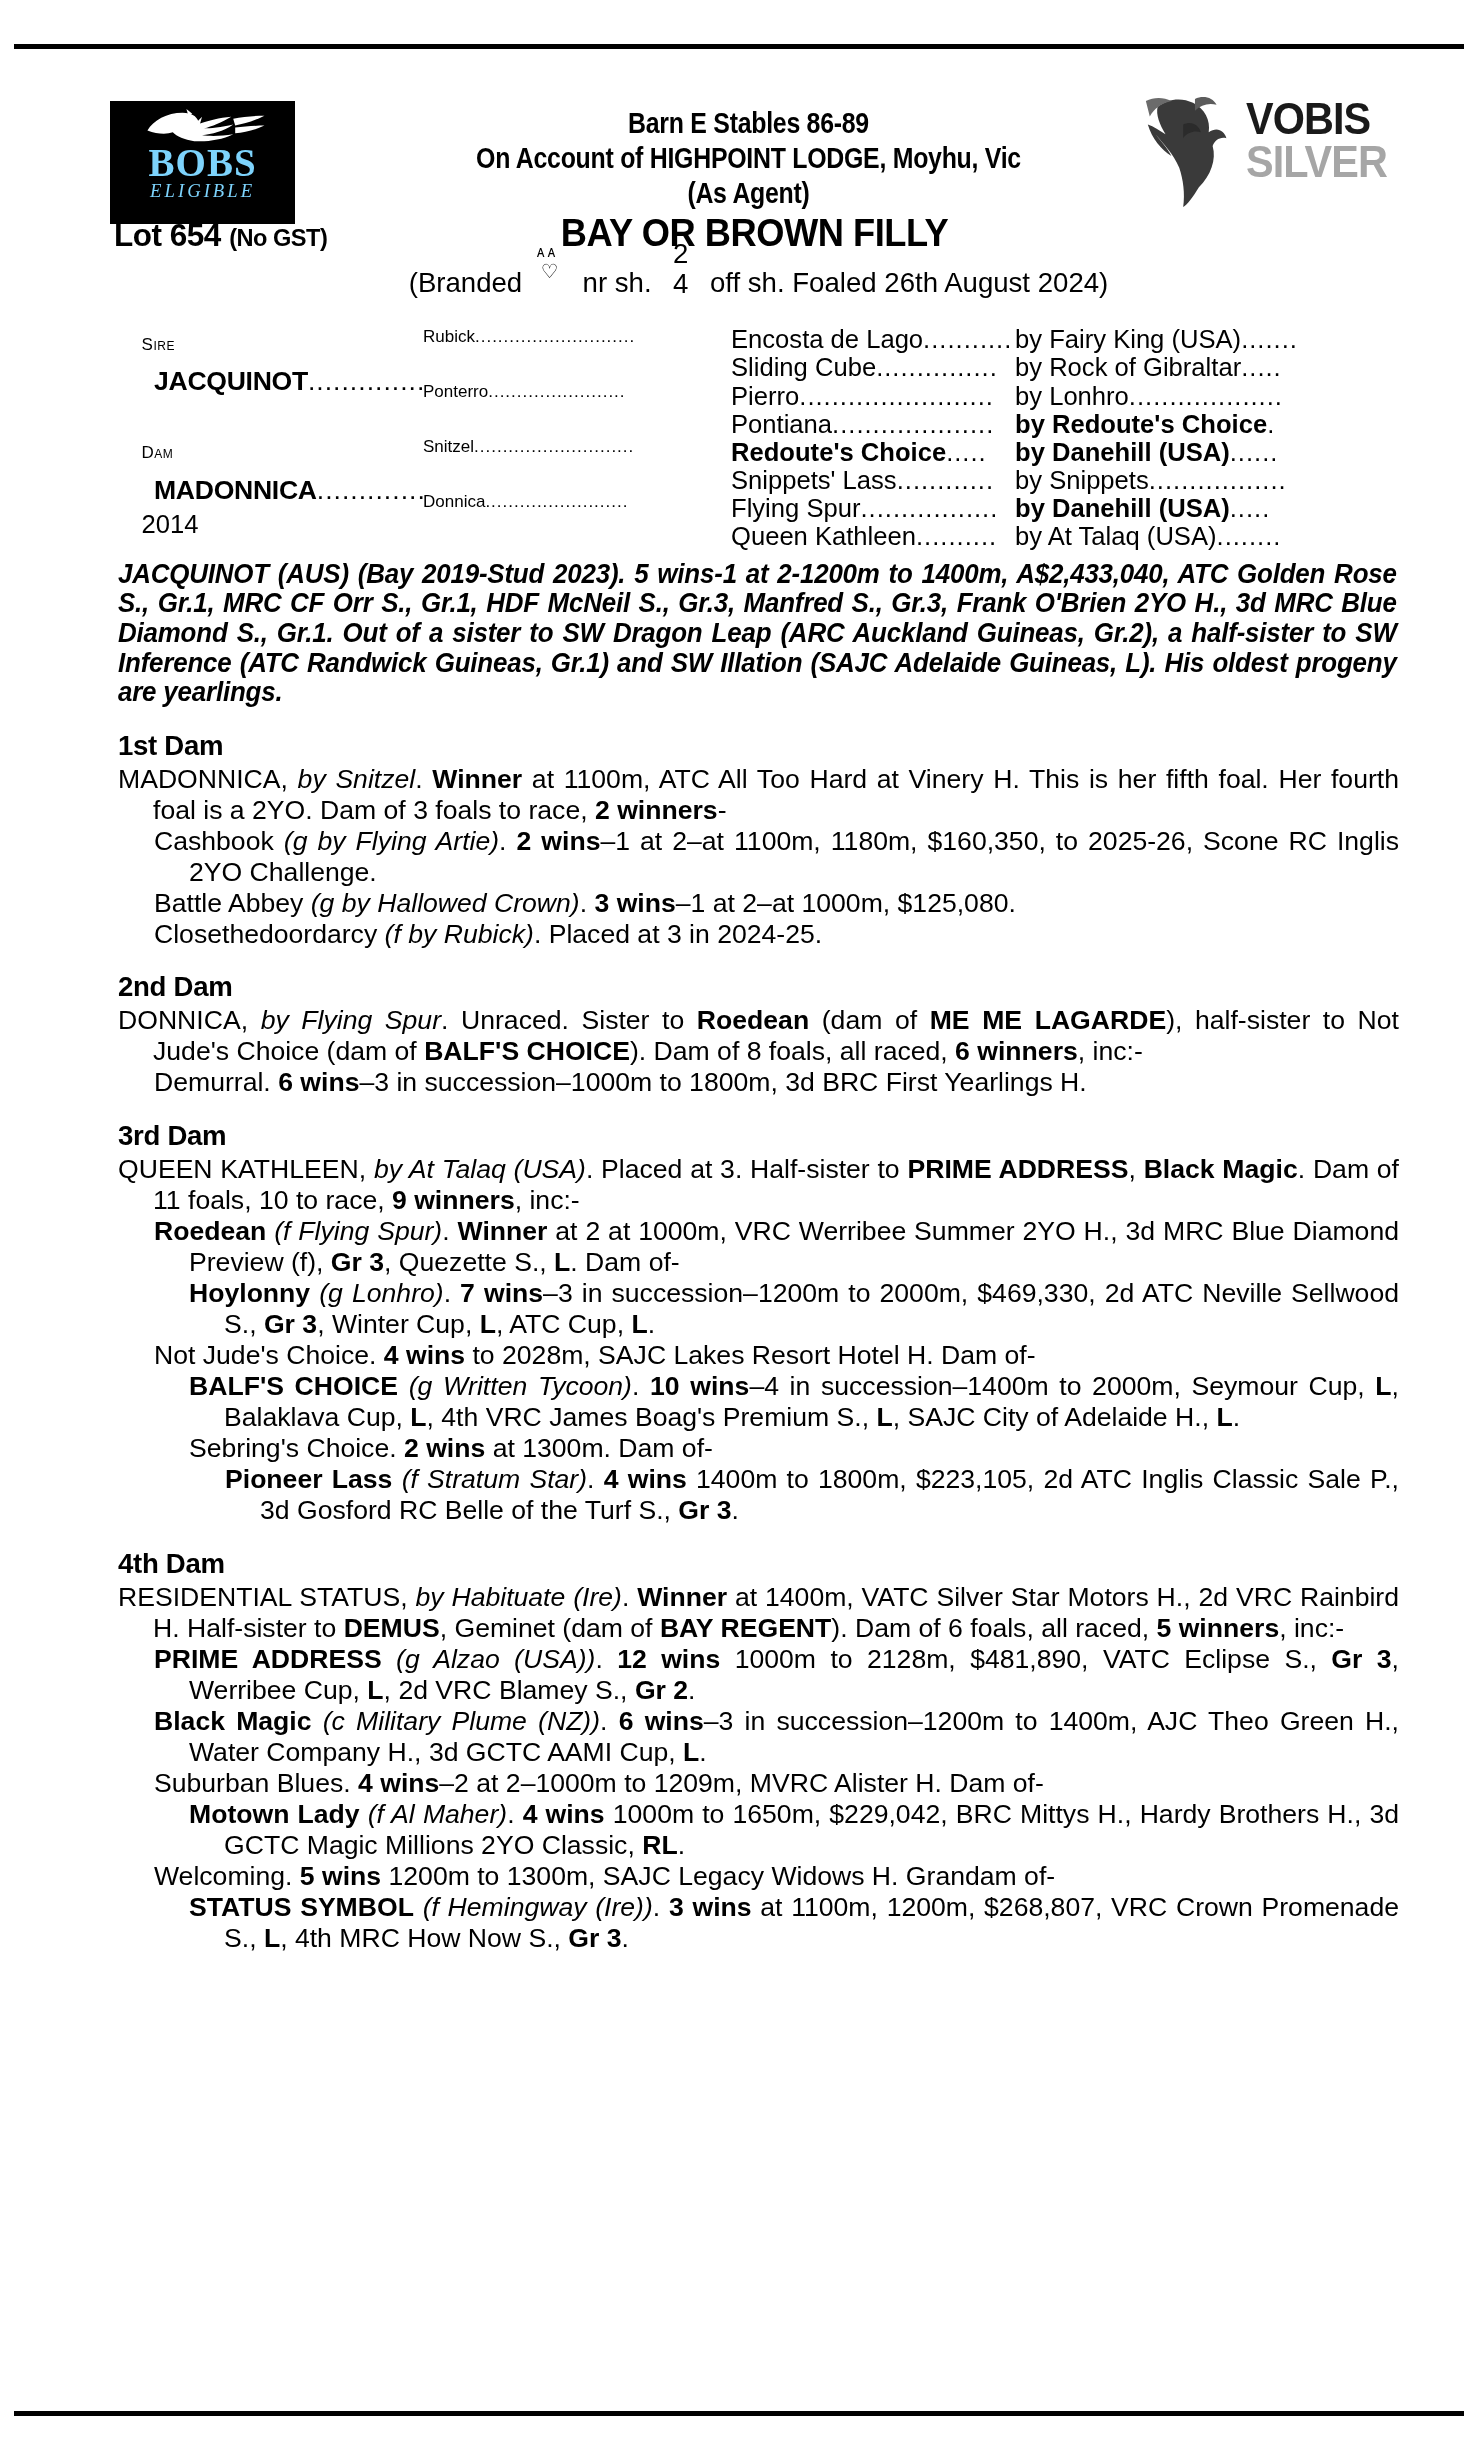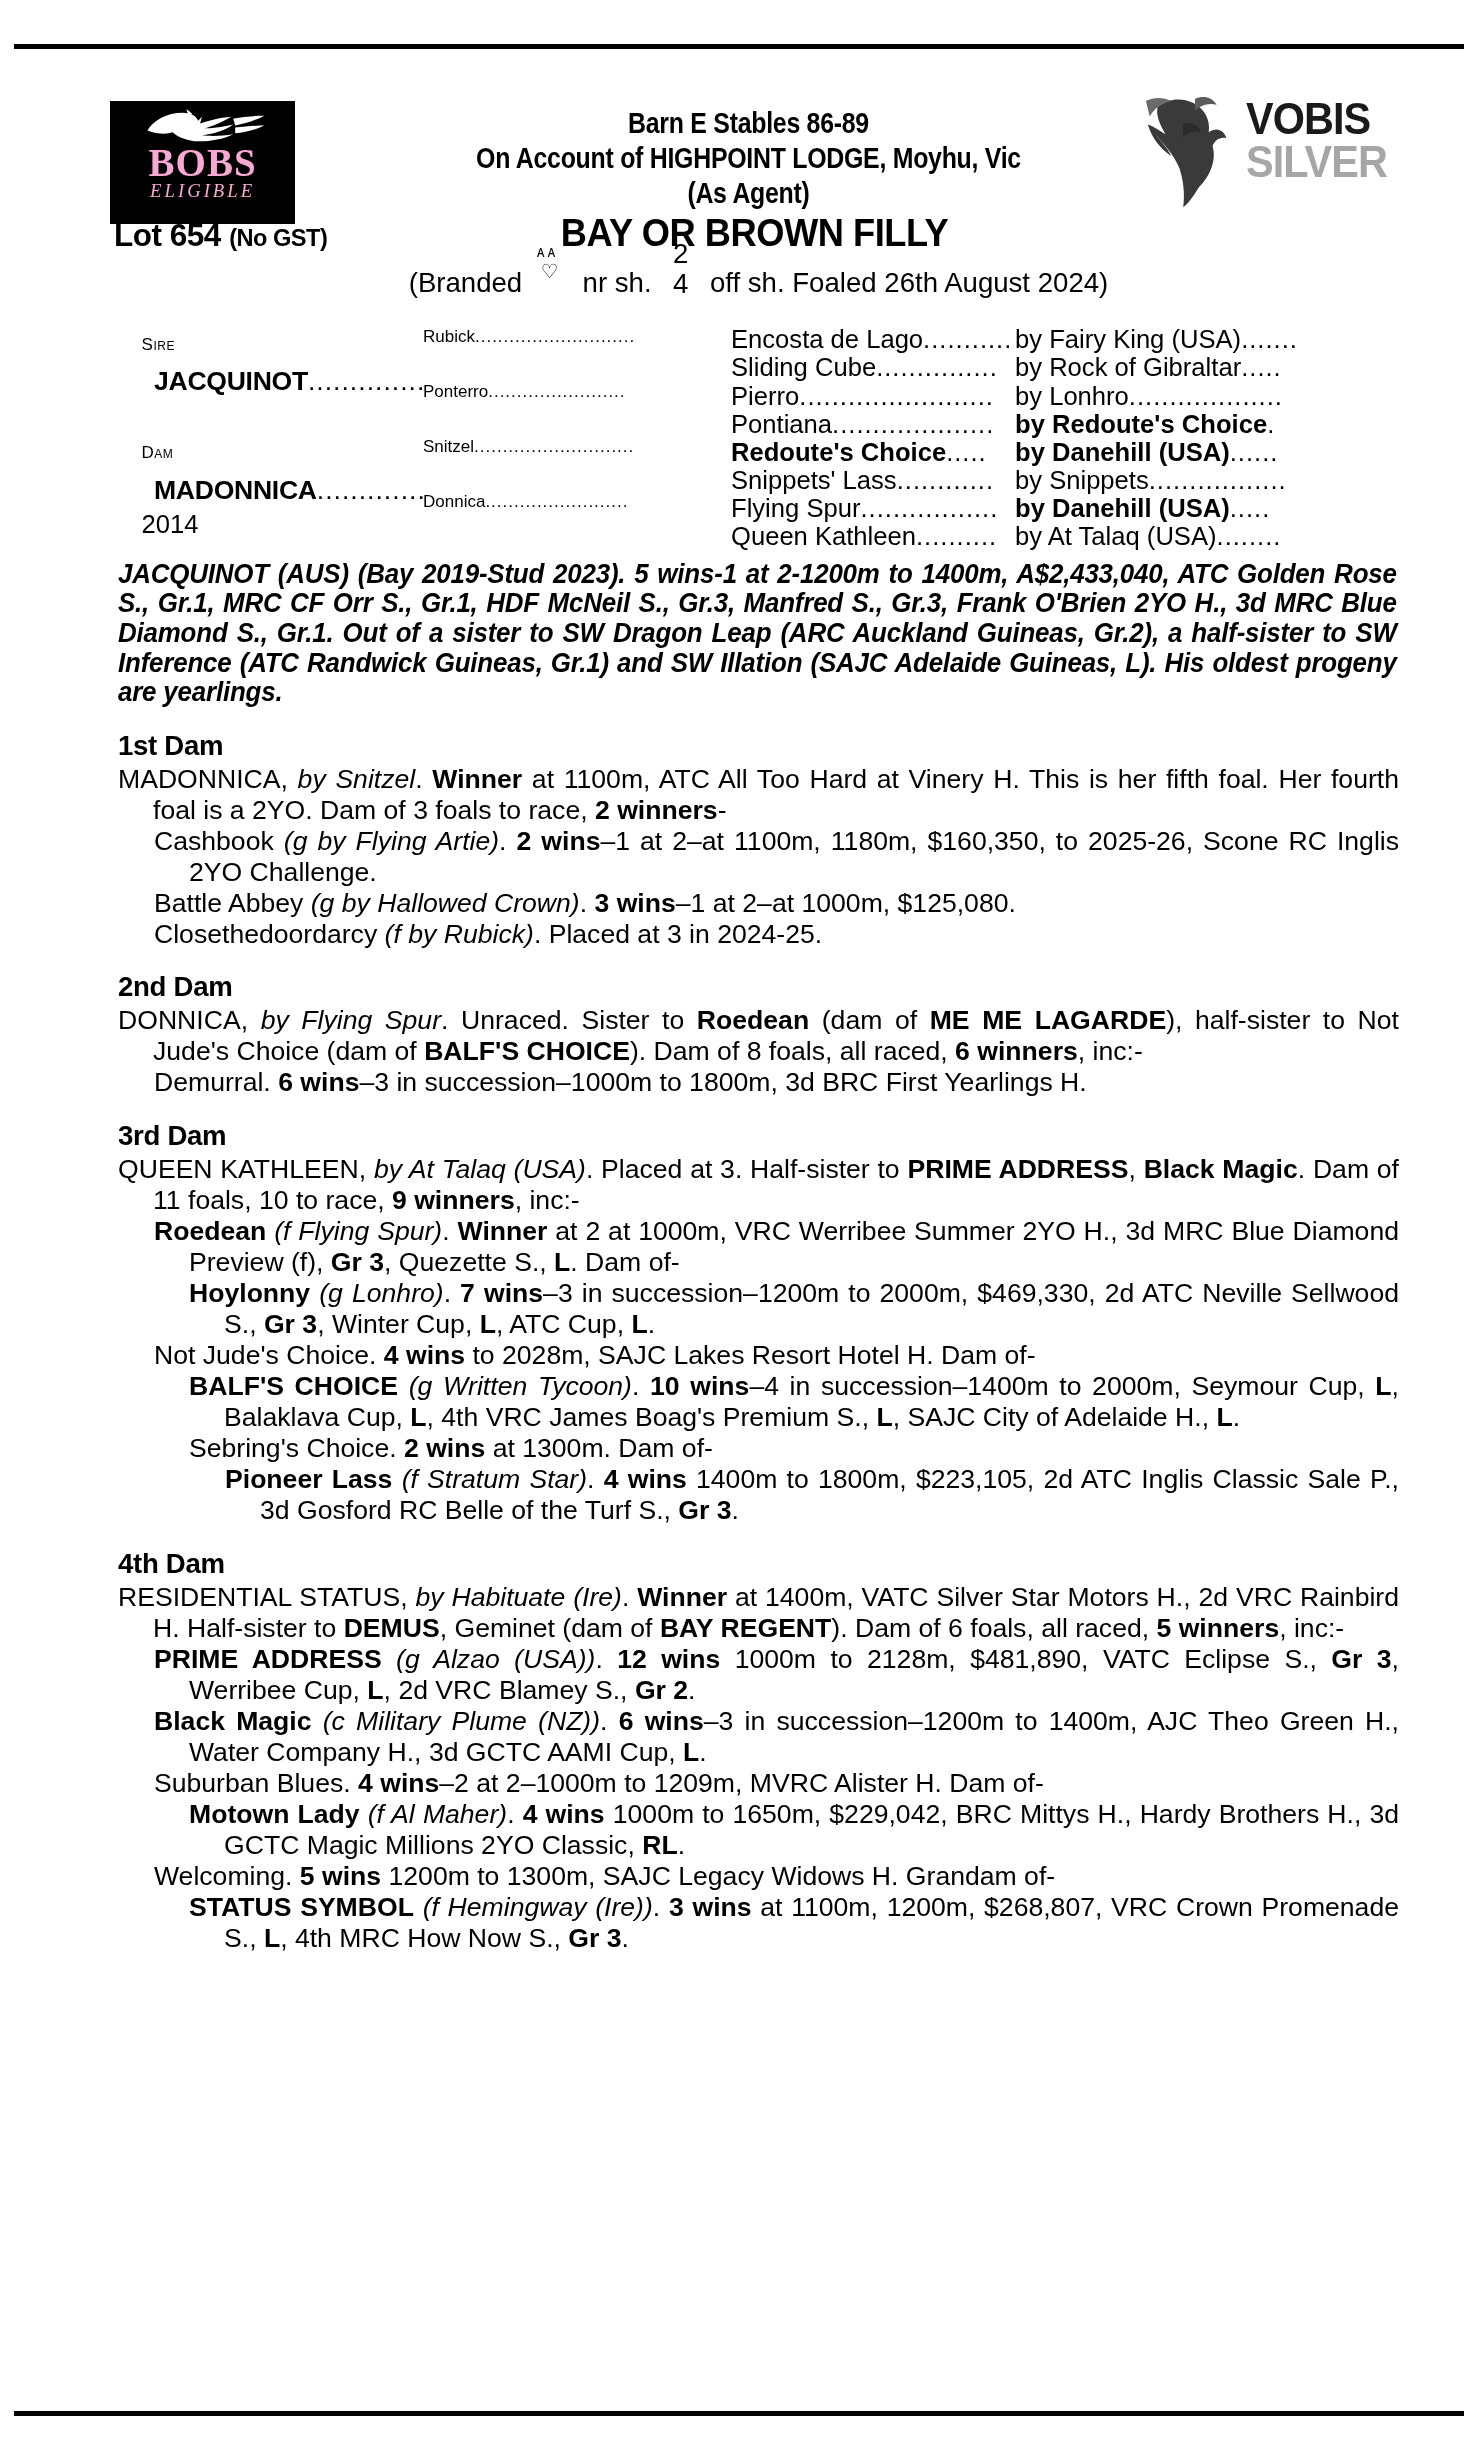--- a/index.html
+++ b/index.html
@@ -43,21 +43,21 @@
     position: relative;
     height: 197px;
   }
   .bobs-logo {
     position: absolute;
     left: -7.9px;
     top: 42px;
     width: 185px;
     height: 123px;
     background: #000;
-    color: #f9a8d4;
+    color: #7dd3fc;
     text-align: center;
     overflow: hidden;
   }
   .bobs-horse {
     display: block;
     margin: 5.9px auto 0;
   }
   .bobs-word {
     font-family: "Liberation Serif", serif;
     font-weight: bold;

